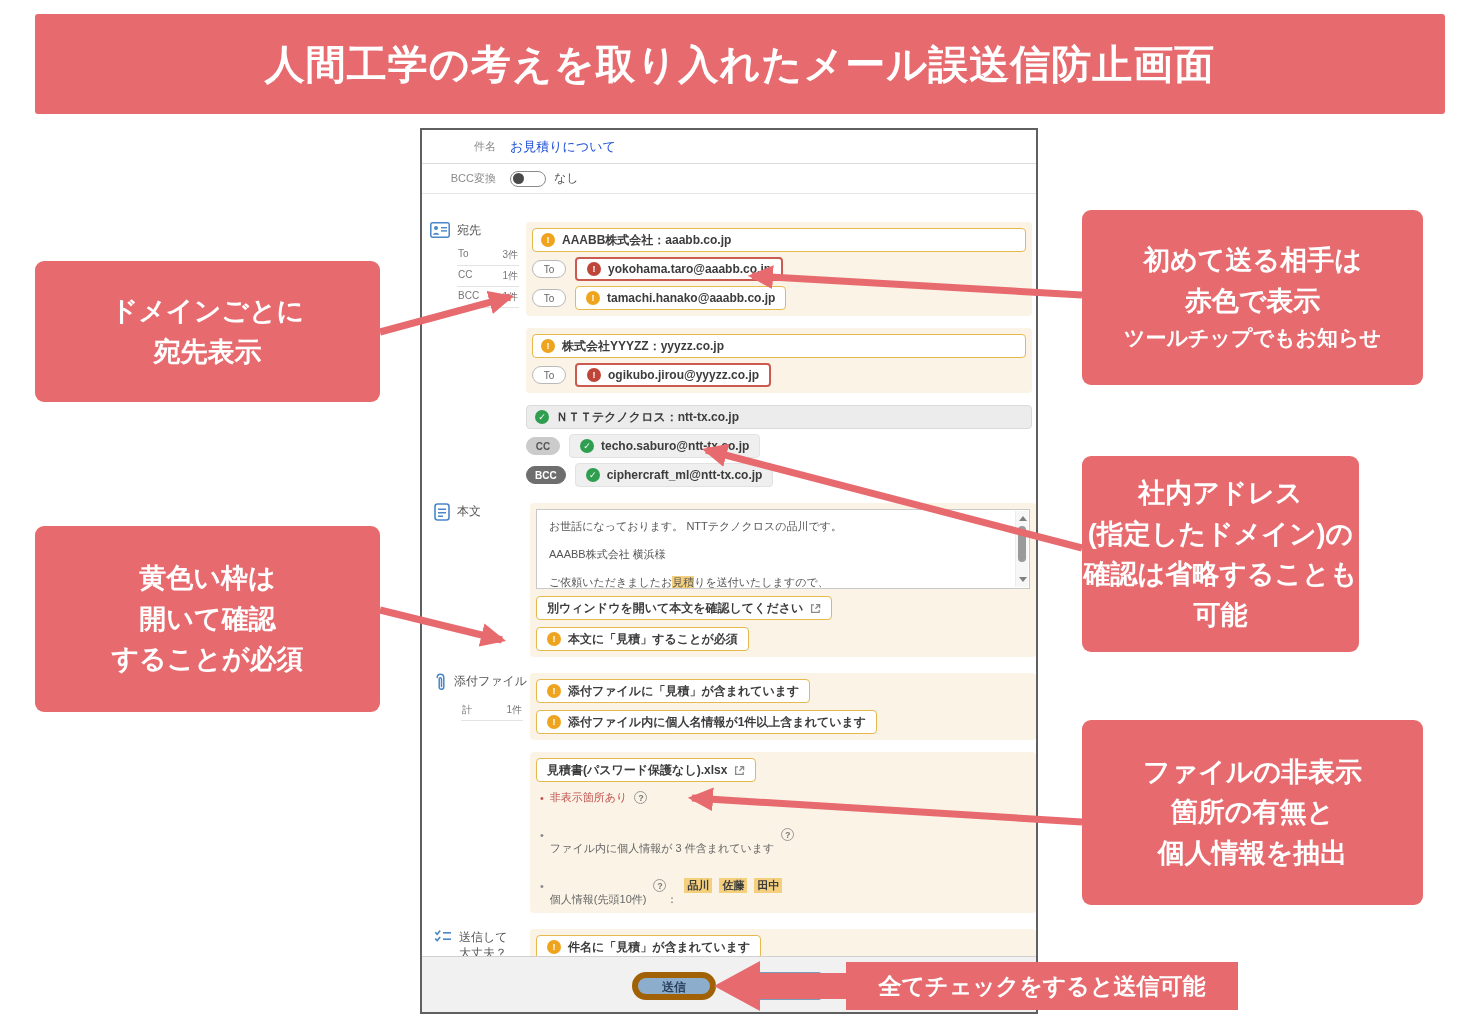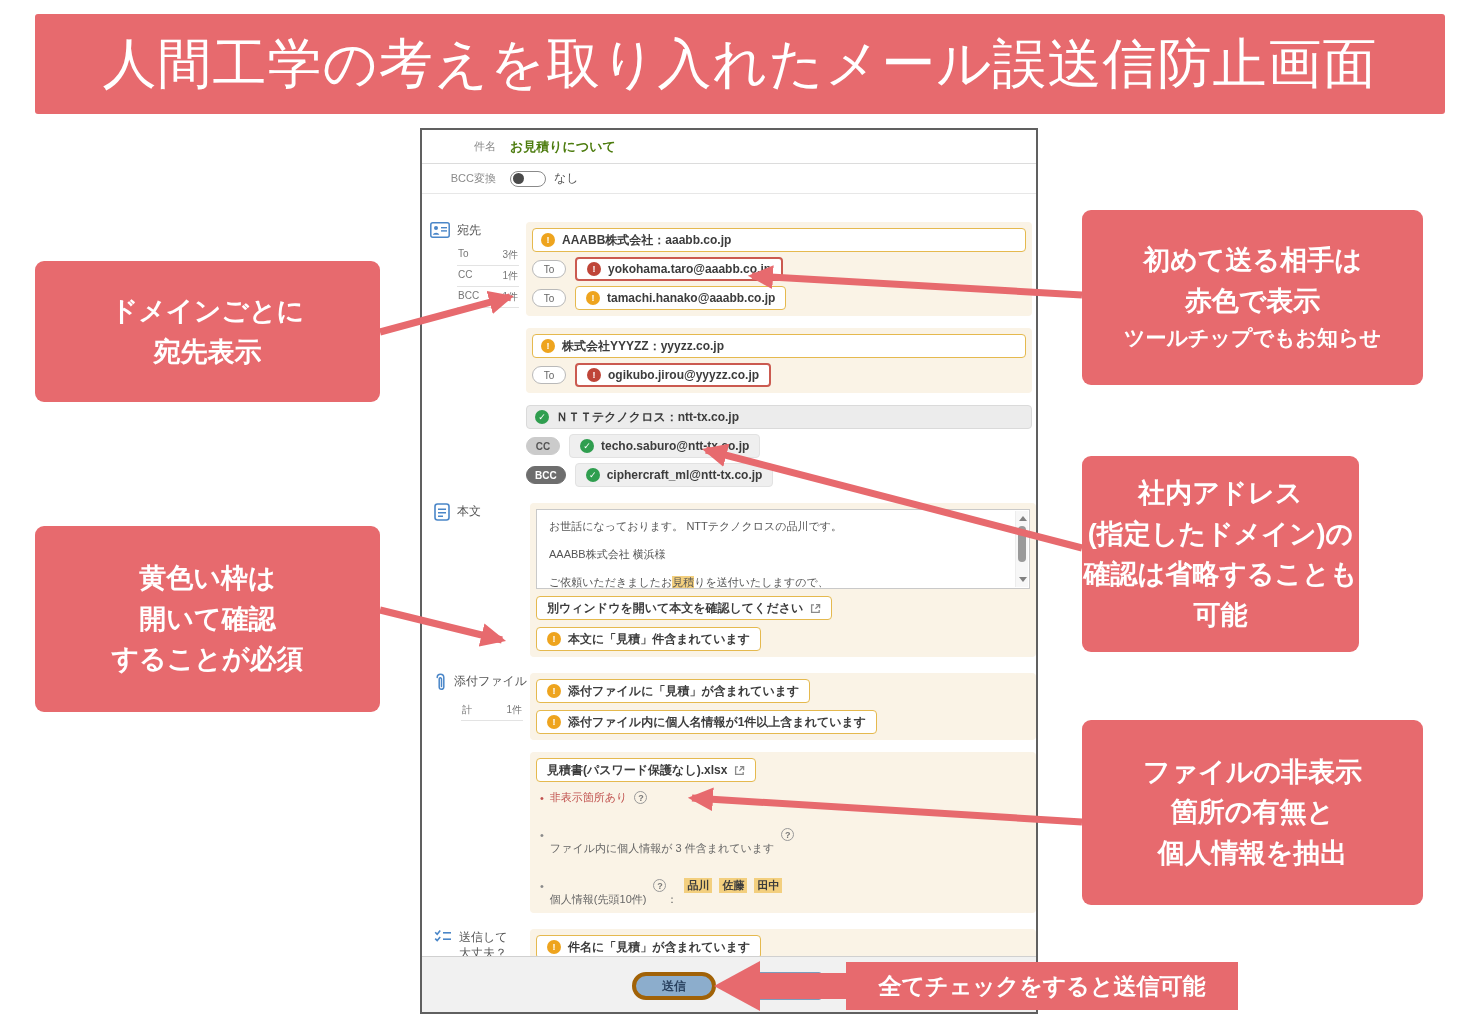--- a/index.html
+++ b/index.html
@@ -3,32 +3,32 @@
 <meta charset="utf-8">
 <style>
   html,body{margin:0;padding:0;background:#fff;}
   *{box-sizing:border-box;}
   .canvas{position:relative;width:1466px;height:1024px;background:#fff;overflow:hidden;
           font-family:"Liberation Sans","DejaVu Sans",sans-serif;}
 
   
   .banner{position:absolute;left:35px;top:14px;width:1410px;height:100px;background:#e76a6e;
           border-radius:3px;display:flex;align-items:center;justify-content:center;
-          color:#fff;font-size:54px;font-weight:normal;letter-spacing:1px;}
+          color:#fff;font-size:40px;font-weight:bold;letter-spacing:1px;}
 
   
   .window{position:absolute;left:420px;top:128px;width:618px;height:886px;background:#fff;
           border:2px solid #606060;z-index:1;font-size:12px;color:#3c3c3c;}
   .titlebar{height:26px;display:flex;align-items:center;padding:0 8px;gap:6px;background:#fff;}
   .titletext{font-size:11px;color:#333;flex:1;}
   .winctrl{width:22px;text-align:center;font-size:11px;color:#444;cursor:default;}
   .winctrl.dim{color:#aaa;}
   .subjectrow{height:34px;display:flex;align-items:center;border-bottom:1px solid #dcdcdc;}
   .rowlabel{width:88px;text-align:right;padding-right:14px;color:#8a8a8a;font-size:11px;flex:none;}
-  .subjectval{font-size:13px;font-weight:bold;color:#4d7c0f;}
+  .subjectval{font-size:13px;font-weight:normal;color:#1d4ed8;}
   .bccrow{height:30px;display:flex;align-items:center;border-bottom:1px solid #e7e7e7;}
   .toggle{width:36px;height:16px;border:1px solid #8a8a8a;border-radius:9px;background:#fff;
           position:relative;display:inline-block;}
   .knob{position:absolute;left:2px;top:1.5px;width:11px;height:11px;border-radius:50%;background:#4a4a4a;}
   .toggletext{margin-left:8px;color:#555;font-size:12px;}
 
   .content{padding-top:8px;}
   .sect{display:flex;margin-top:20px;}
   .gut{width:104px;flex:none;padding-left:8px;}
   .gutlabel{display:flex;align-items:flex-start;gap:7px;color:#555;font-size:12px;line-height:1.35;}
@@ -79,21 +79,21 @@
   .alerttext{color:#c0504d;}
   .dtltext{color:#666;margin-top:28px;}
   .help{width:13px;height:13px;border:1px solid #999;border-radius:50%;color:#777;font-size:9px;
         display:inline-flex;align-items:center;justify-content:center;font-weight:bold;margin-left:7px;flex:none;}
 
   .m16{margin-top:16px;justify-content:flex-end;}
   .m12{margin-top:12px;}
 
   .footer{position:absolute;left:0;right:0;bottom:0;height:56px;background:#f1f1f1;border-top:1px solid #d0d0d0;}
   .sendbtn{position:absolute;left:210px;top:15px;width:84px;height:28px;background:#8cadcc;
-           border:4px solid #a16207;border-radius:14px;color:#29415f;font-weight:bold;font-size:12px;
+           border:6px solid #a16207;border-radius:14px;color:#29415f;font-weight:bold;font-size:12px;
            font-family:inherit;}
   .cancelbtn{position:absolute;left:322px;top:15px;width:78px;height:28px;background:#fff;
            border:1px solid #7a9cbc;border-radius:3px;}
 
   
   .arrows{position:absolute;left:0;top:0;z-index:5;pointer-events:none;}
 
   
   .callout{position:absolute;background:#e76a6e;border-radius:9px;color:#fff;font-weight:bold;
            display:flex;flex-direction:column;align-items:center;justify-content:center;
@@ -253,21 +253,21 @@
                 <span>別ウィンドウを開いて本文を確認してください</span>
                 <svg width="11" height="11" viewBox="0 0 11 11">
                     <path d="M4 1.8 H1.6 V9.4 H9.2 V7" fill="none" stroke="#8a8a8a" stroke-width="1.3"></path>
                     <path d="M6 1.6 h3.6 V5.2 M9.3 1.9 L5.4 5.8" fill="none" stroke="#8a8a8a" stroke-width="1.3"></path>
                   </svg>
               </div>
             </div>
             <div>
               <div class="chip warning">
                 <span class="sicon warning">!</span>
-                <span>本文に「見積」件含まれています</span>
+                <span>本文に「見積」することが必須</span>
               </div>
             </div>
           </div>
         </div>
       </div>
 
       <div class="sect m16">
         <div class="gut">
           <div class="gutlabel">
             <svg width="13" height="20" viewBox="0 0 13 20">

